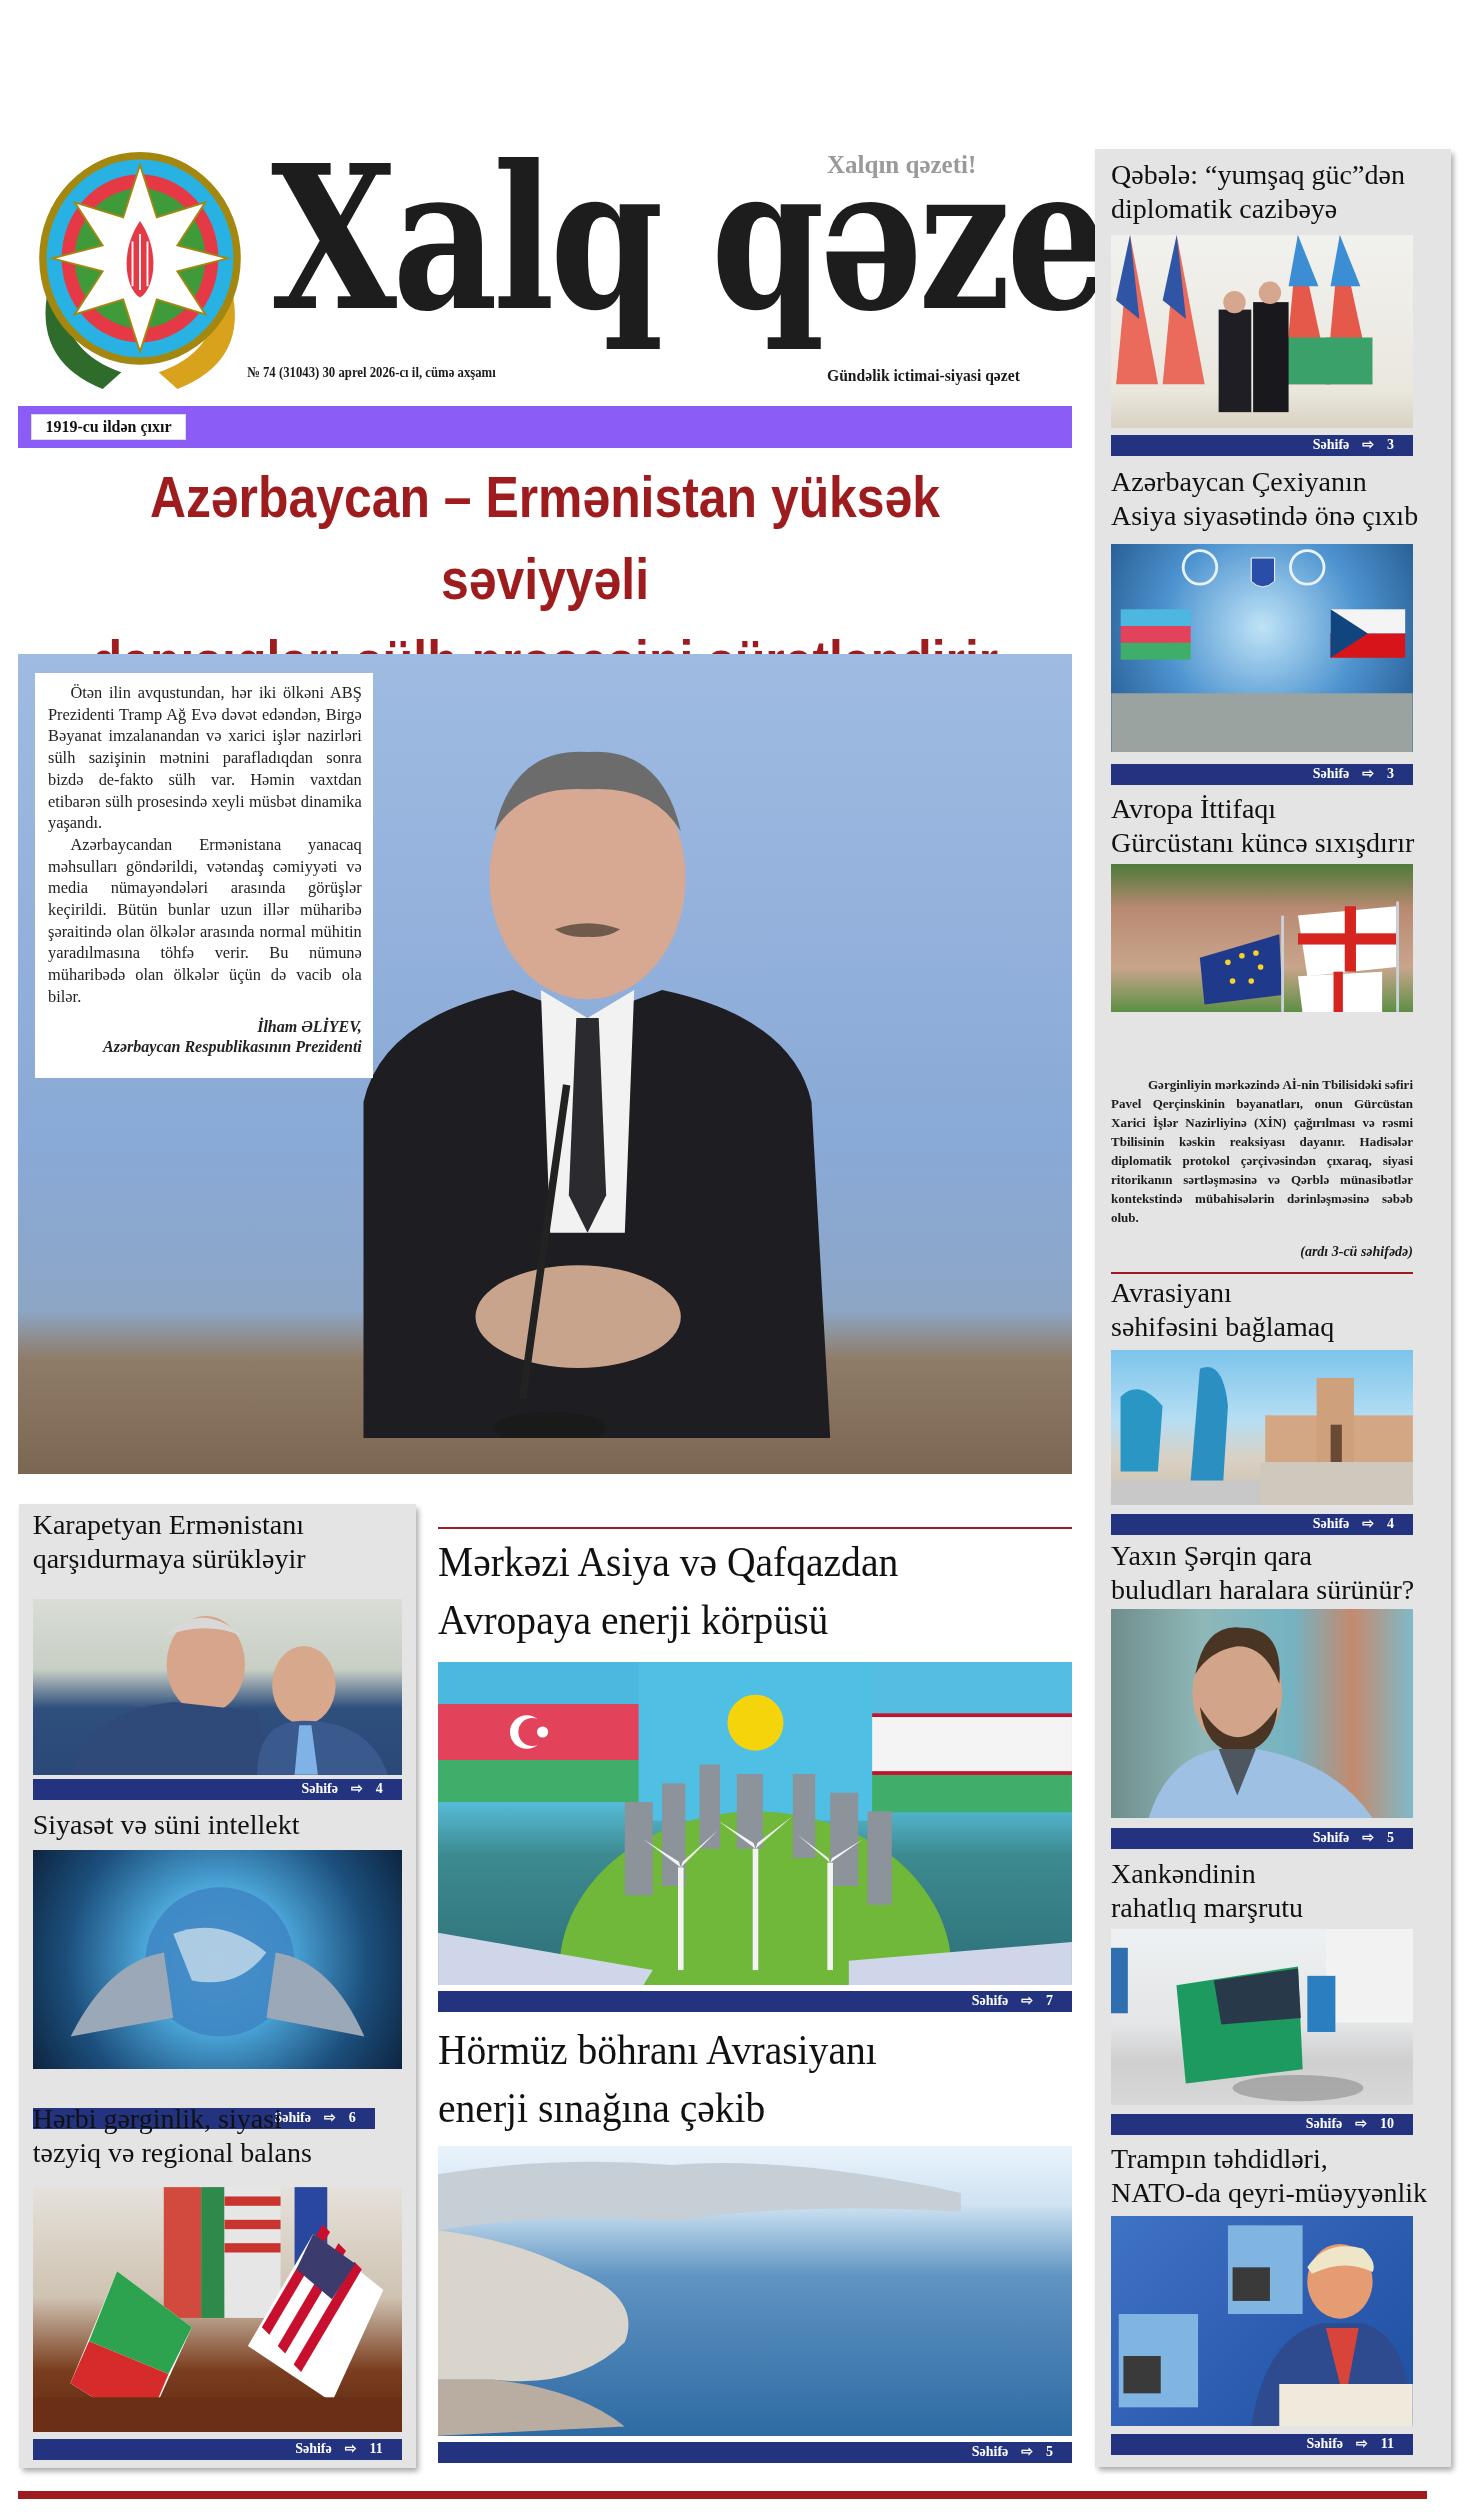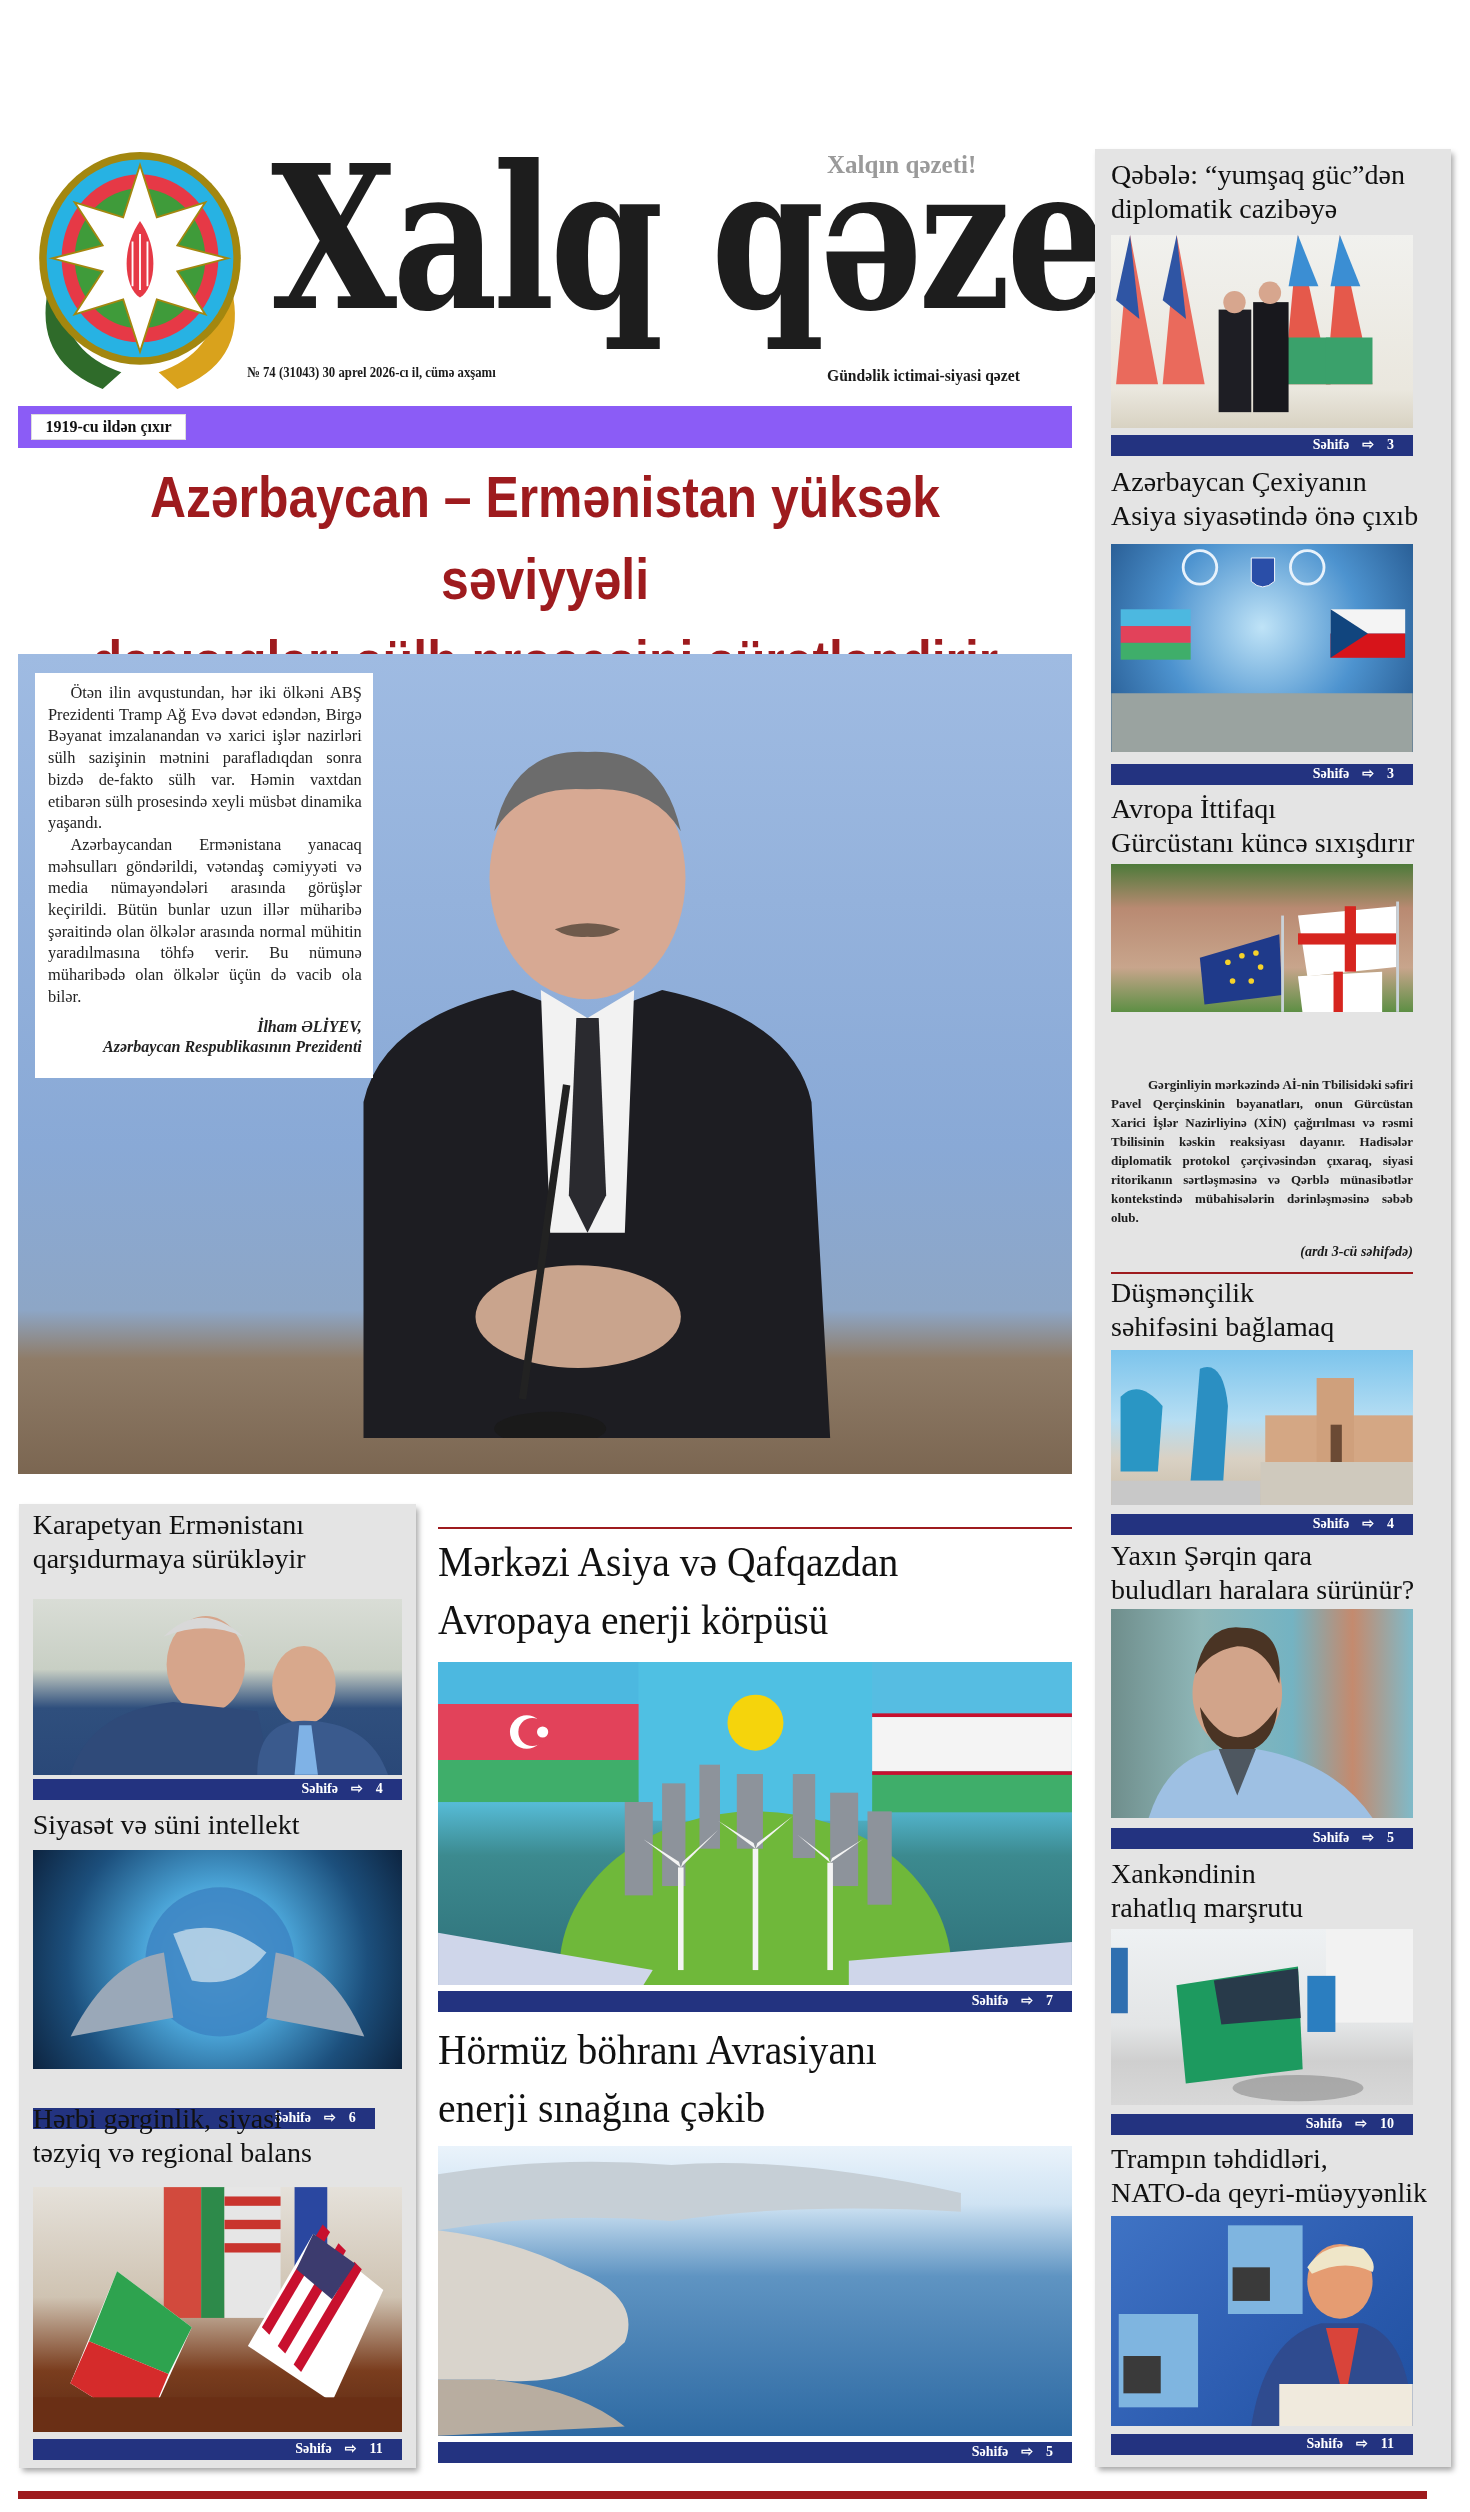--- a/index.html
+++ b/index.html
@@ -291,21 +291,21 @@
         <rect x="305" y="40" width="3" height="118" fill="#c9d2d9"></rect>
       </svg>
   </div>
   <div class="sidetext" style="left:16px;top:926px;width:302px;">
     <p>Gərginliyin mərkəzində Aİ-nin Tbilisidəki səfiri Pavel Qerçinskinin bəyanatları, onun Gürcüstan Xarici İşlər Nazirliyinə (XİN) çağırılması və rəsmi Tbilisinin kəskin reaksiyası dayanır. Hadisələr diplomatik protokol çərçivəsindən çıxaraq, siyasi ritorikanın sərtləşməsinə və Qərblə münasibətlər kontekstində mübahisələrin dərinləşməsinə səbəb olub.</p>
   </div>
   <div class="cont" style="left:16px;top:1095px;width:302px;">(ardı 3-cü səhifədə)</div>
   <div class="thinred" style="left:16px;top:1123px;width:302px;"></div>
 
   <div class="h-side" style="left:16px;top:1127px;">
-    <div>Düşmənçilik</div>
+    <div>Avrasiyanı</div>
       <div>səhifəsini bağlamaq</div>
   </div>
   <div class="img" style="left:16px;top:1201px;width:302px;height:155px;background:linear-gradient(180deg,#7cc4ec 0%,#b6def3 45%,#d9d1c4 70%,#c9bda8 100%);">
     <svg width="302" height="155" viewBox="0 0 323 166">
         <path d="M10 50 Q30 30 55 60 L50 130 L10 130Z" fill="#2a96c4"></path>
         <path d="M95 20 Q120 10 125 60 L120 140 L85 140Z" fill="#2b8fc2"></path>
         <rect x="0" y="140" width="160" height="26" fill="#c8c8c8"></rect>
         <rect x="165" y="70" width="158" height="50" fill="#d4a784"></rect>
         <rect x="220" y="30" width="40" height="90" fill="#cfa07c"></rect>
         <rect x="235" y="80" width="12" height="40" fill="#6b4a35"></rect>

